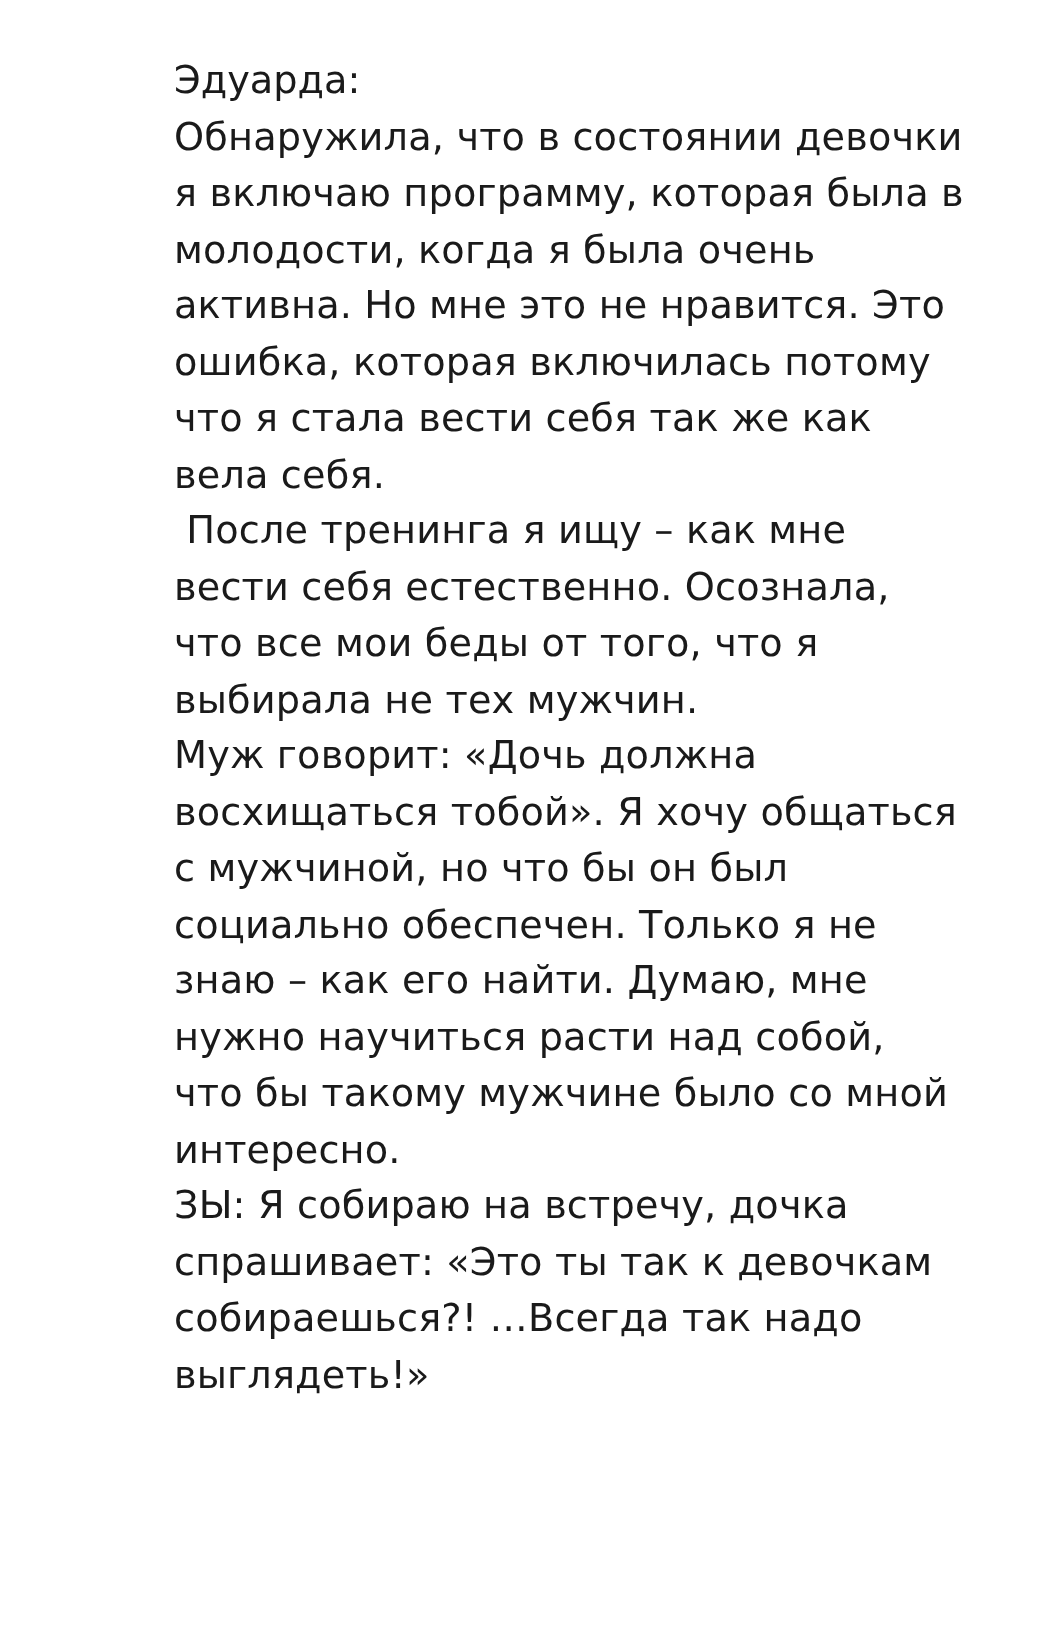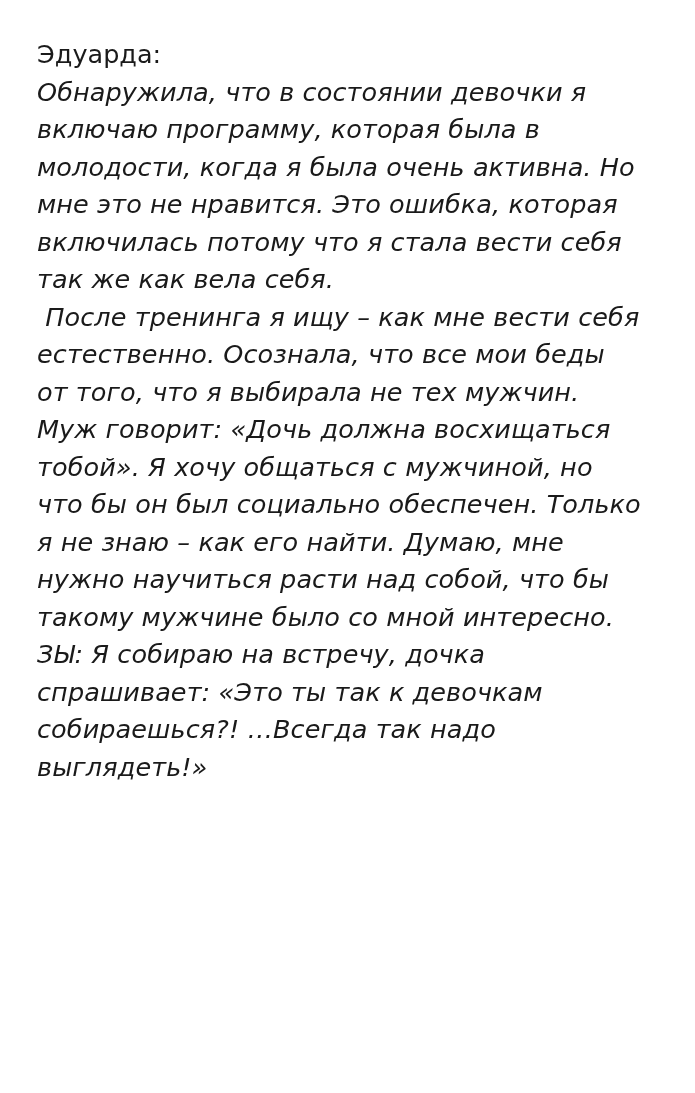--- a/index.html
+++ b/index.html
@@ -11,30 +11,29 @@
     height: 1093px;
     background: #ffffff;
     font-family: "DejaVu Sans", "Liberation Sans", sans-serif;
     overflow: hidden;
   }
   .page {
     box-sizing: border-box;
     width: 695px;
     height: 1093px;
     background: #ffffff;
-    padding: 36px 52px 20px 37px;
+    padding: 36px 52px 20px 116px;
   }
   .text-block {
     color: #1a1a1a;
     font-size: 25.5px;
     line-height: 37.5px;
     letter-spacing: 0.1px;
     white-space: pre-wrap;
     word-wrap: break-word;
-    font-style: italic;
   }
   .speaker {
     color: #1a1a1a;
     font-size: 25.5px;
     line-height: 37.5px;
   }
 </style>
 </head>
 <body>
 

